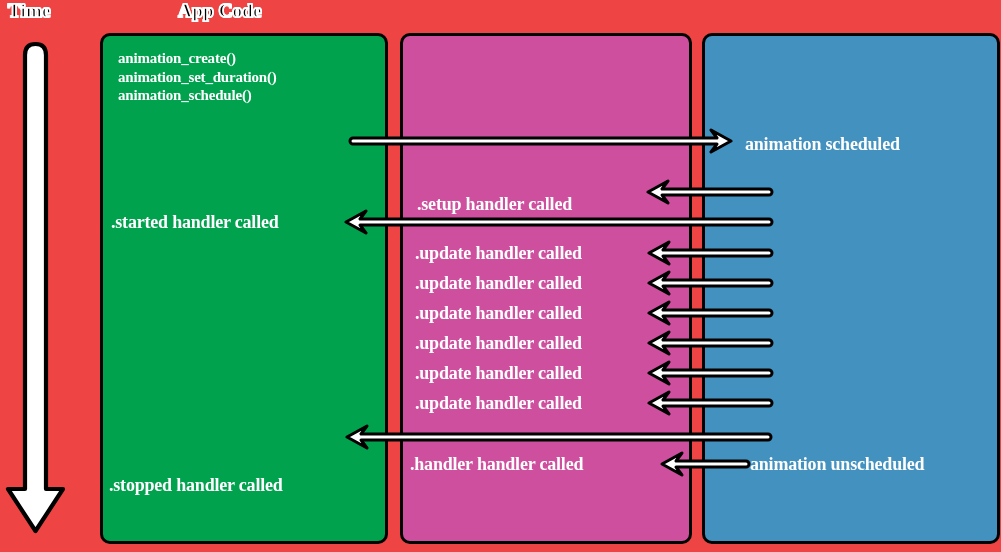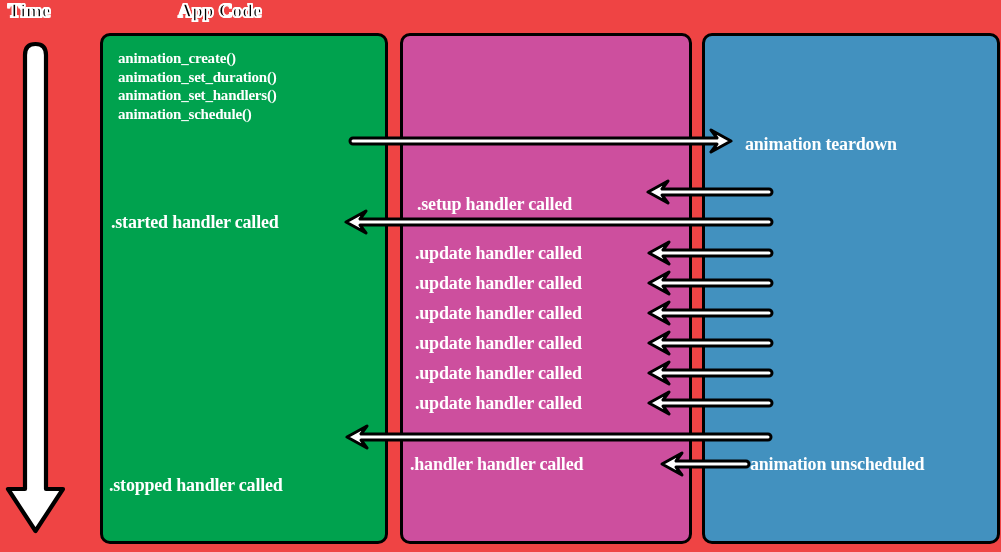--- a/index.html
+++ b/index.html
@@ -53,26 +53,25 @@
 
   <div class="outlined-header col-header" style="left:220px">App Code</div>
 
   <div class="box" id="box-app-code" style="background-color: rgb(0, 162, 78);"></div>
   <div class="box" id="box-anim-impl" style="background-color: rgb(205, 79, 158);"></div>
   <div class="box" id="box-pebble-os" style="background-color: rgb(66, 145, 191);"></div>
 
   <div id="app-code-lines">
       <div class="code-line">animation_create()</div>
       <div class="code-line">animation_set_duration()</div>
-      <div class="code-line">animation_set_handlers()</div>
       <div class="code-line">animation_schedule()</div>
     </div>
 
   <div id="labels">
-      <div class="msg-label" style="left: 745px; top: 133px; color: rgb(255, 255, 255);">animation teardown</div>
+      <div class="msg-label" style="left: 745px; top: 133px; color: rgb(255, 255, 255);">animation scheduled</div>
       <div class="msg-label" style="left: 417px; top: 193px; color: rgb(255, 255, 255);">.setup handler called</div>
       <div class="msg-label" style="left: 111px; top: 211px; color: rgb(255, 255, 255);">.started handler called</div>
       <div class="msg-label" style="left: 415px; top: 242px; color: rgb(255, 255, 255);">.update handler called</div>
       <div class="msg-label" style="left: 415px; top: 272px; color: rgb(255, 255, 255);">.update handler called</div>
       <div class="msg-label" style="left: 415px; top: 302px; color: rgb(255, 255, 255);">.update handler called</div>
       <div class="msg-label" style="left: 415px; top: 332px; color: rgb(255, 255, 255);">.update handler called</div>
       <div class="msg-label" style="left: 415px; top: 362px; color: rgb(255, 255, 255);">.update handler called</div>
       <div class="msg-label" style="left: 415px; top: 392px; color: rgb(255, 255, 255);">.update handler called</div>
       <div class="msg-label" style="left: 109px; top: 426px; color: rgb(255, 255, 255); margin-top: 48px;">.stopped handler called</div>
       <div class="msg-label" style="left: 410px; top: 453px; color: rgb(255, 255, 255);">.handler handler called</div>

